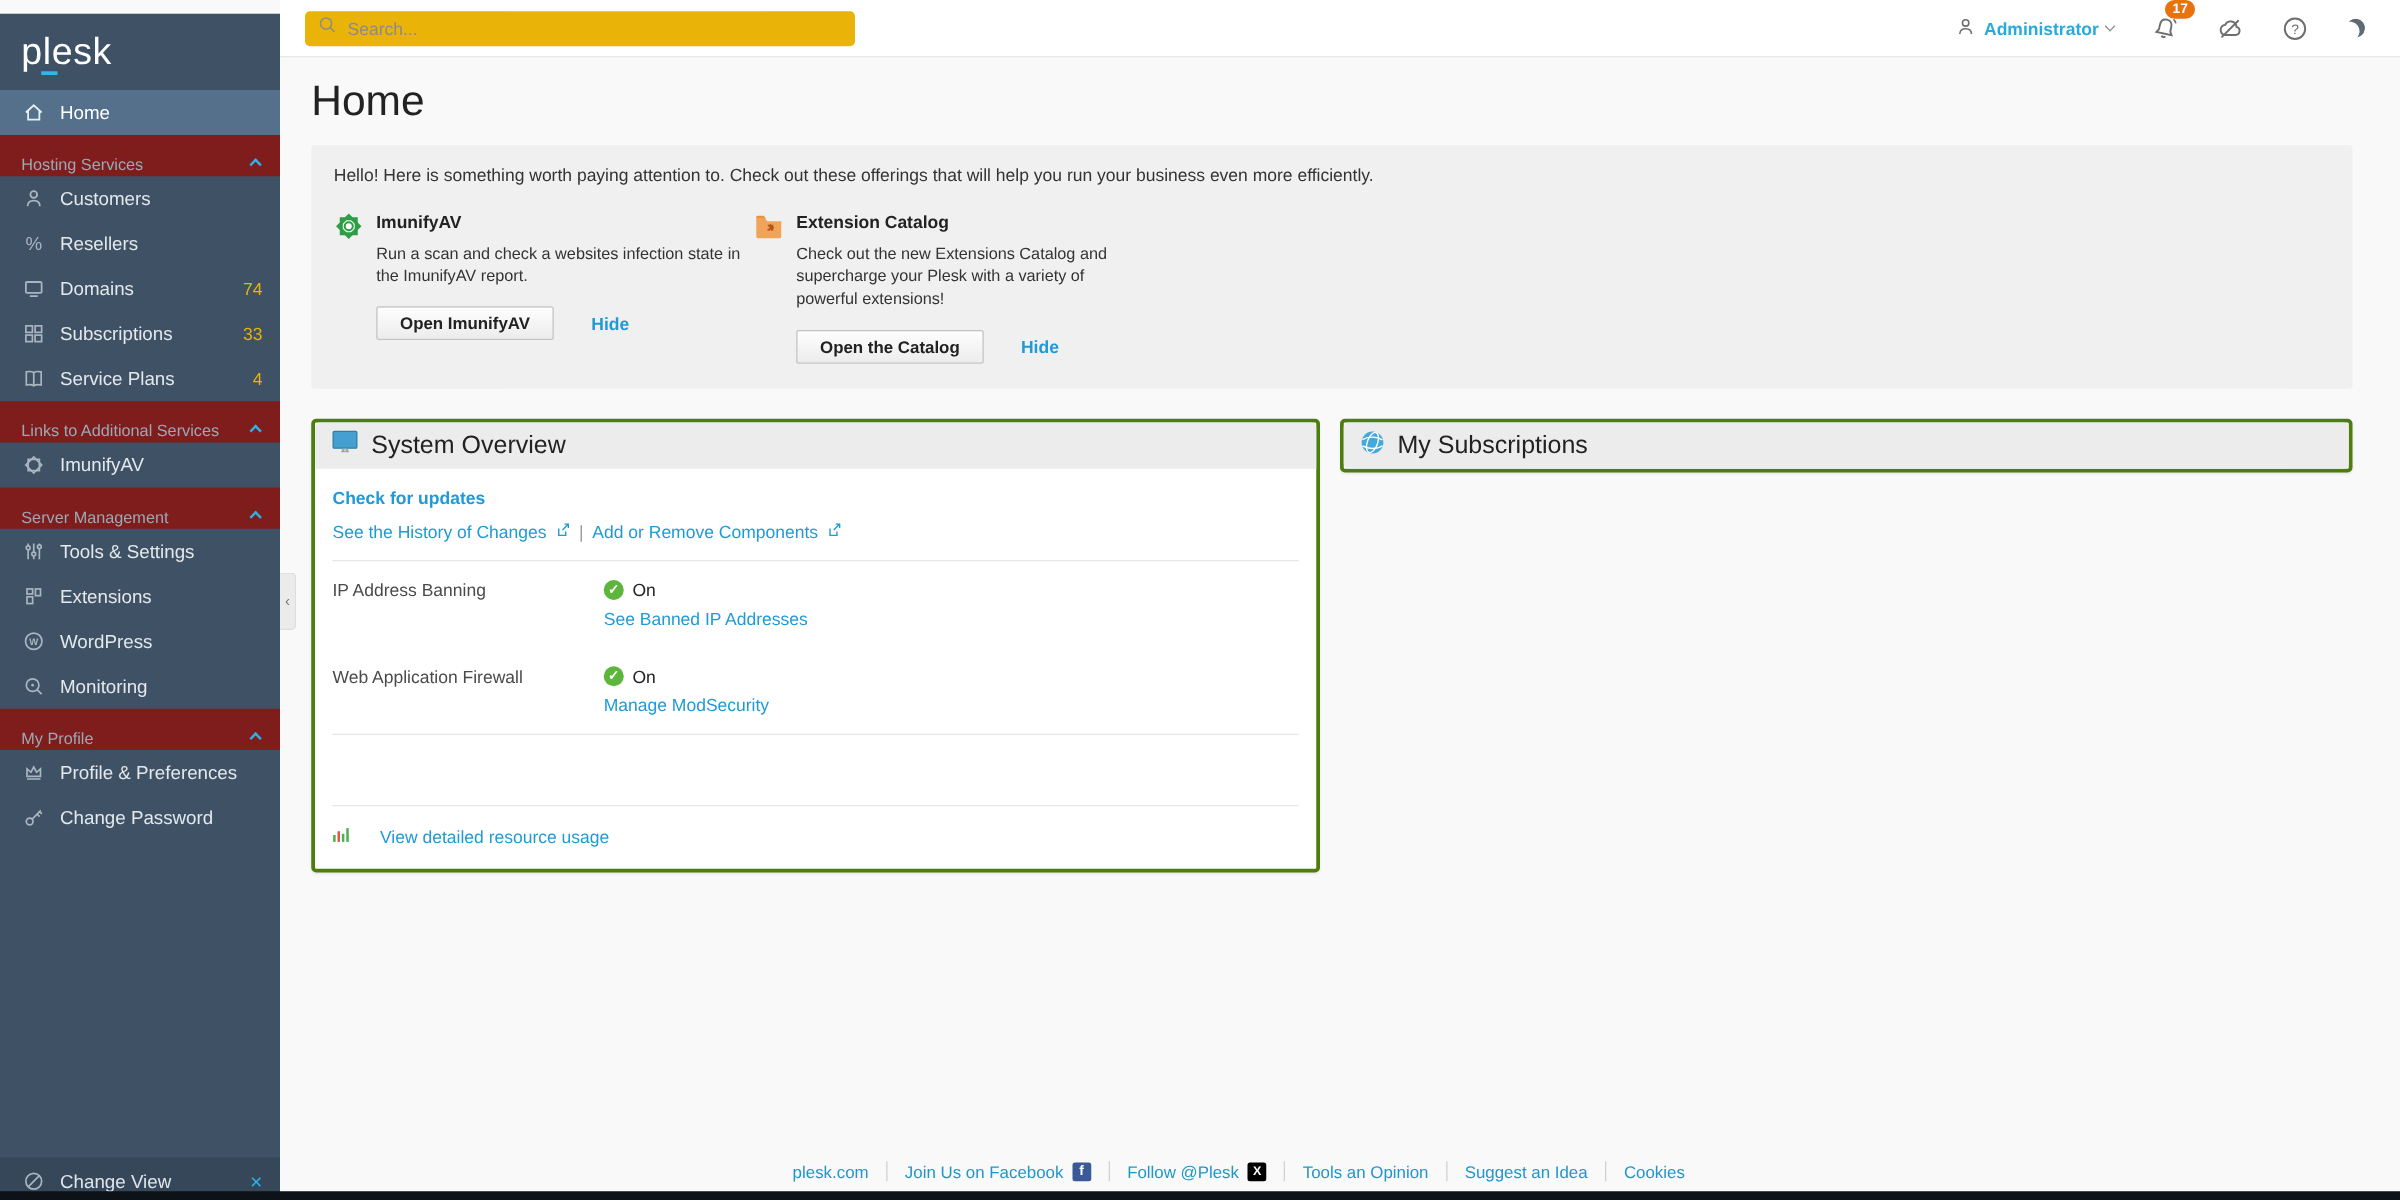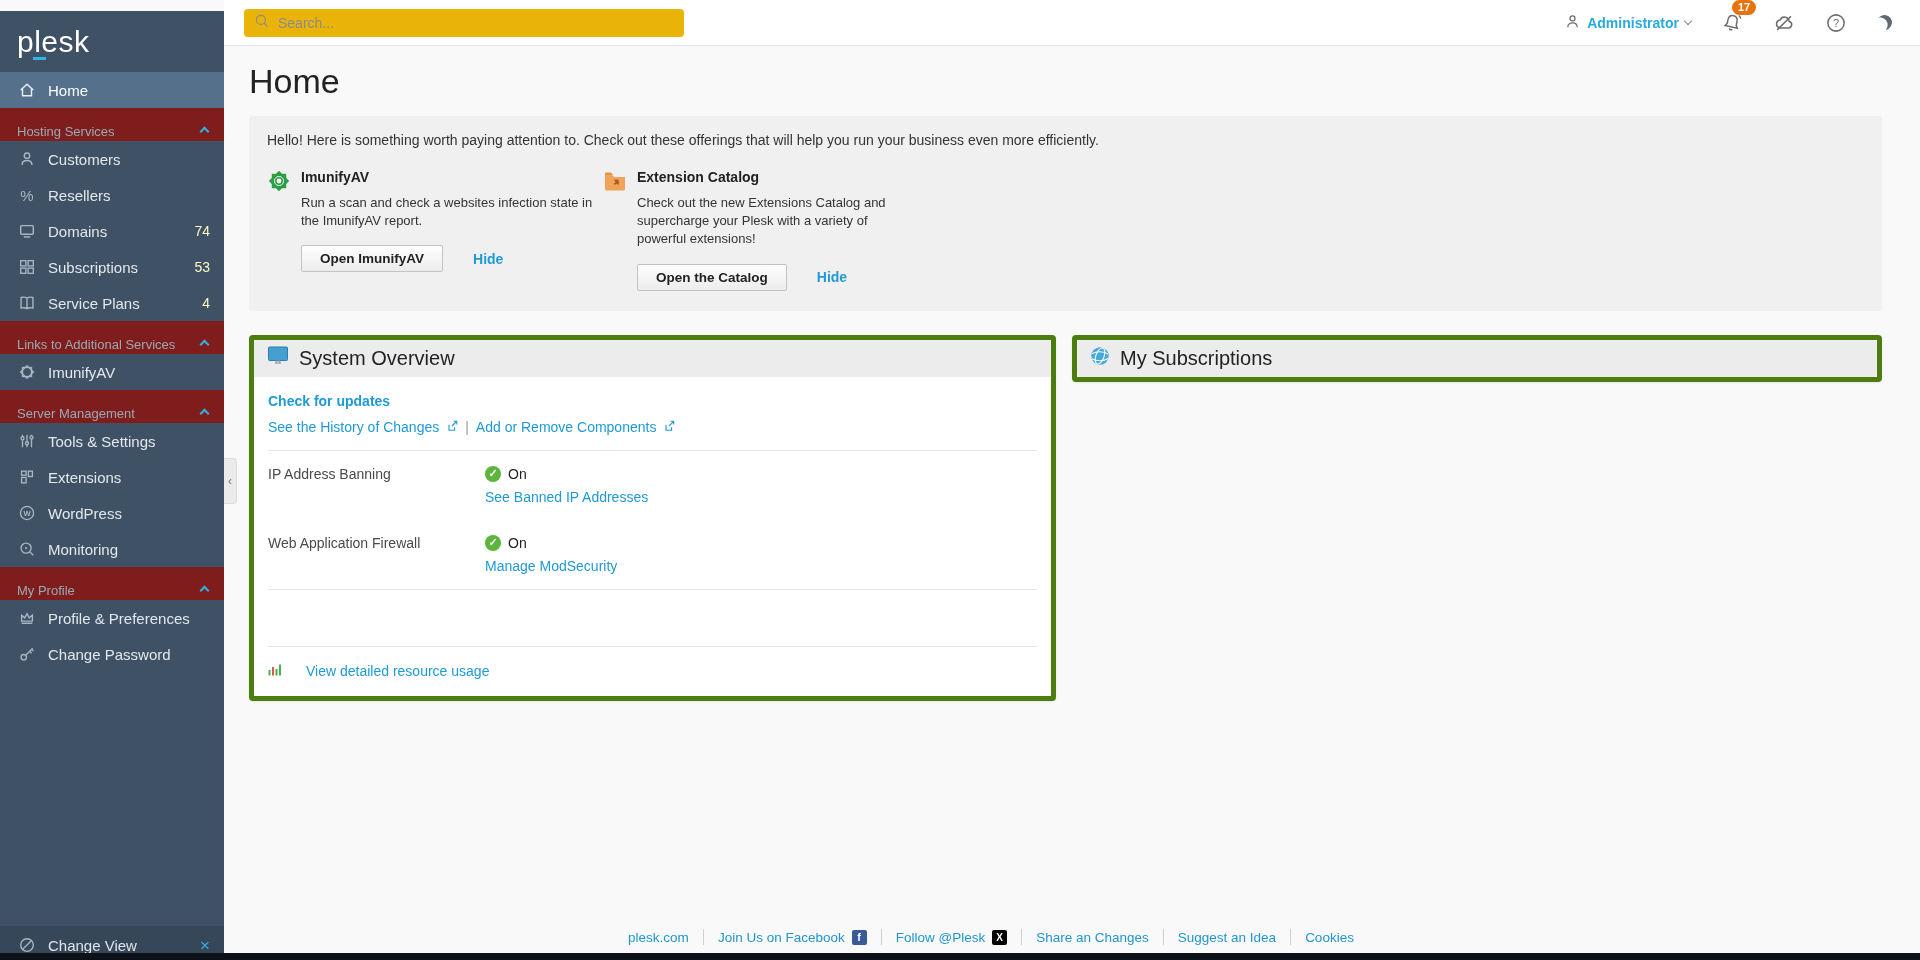--- a/index.html
+++ b/index.html
@@ -7,21 +7,21 @@
   body { font-family:"Liberation Sans", sans-serif; background:#f9f9f9; overflow:hidden; position:relative; }
 
   
   .sidebar { position:absolute; left:0; top:11px; width:224px; height:960px; background:#3f5164; z-index:2; }
   .logo { height:61px; display:flex; align-items:center; padding-left:17px; position:relative; }
   .logo-text { color:#fff; font-size:30px; font-weight:400; letter-spacing:.5px; }
   .logo-underline { position:absolute; left:33px; top:46px; width:13px; height:3px; background:#2fb6ea; }
   .nav-item { height:36px; display:flex; align-items:center; padding:0 14px 0 17px; font-size:15px; color:#e3e8ec; cursor:pointer; }
   .nav-item.active { background:#54708b; color:#fff; }
   .nicon { width:20px; height:20px; margin-right:11px; display:flex; align-items:center; justify-content:center; color:#a8b6c2; flex:0 0 20px; font-size:15px; }
-  .nav-count { margin-left:auto; color:#fef9c3; font-size:14px; }
+  .nav-count { margin-left:auto; color:#eab308; font-size:14px; }
   .nav-section { height:33px; background:#7f1d1d; color:#9aa9b6; font-size:13px; display:flex; align-items:flex-start; padding:16px 16px 0 17px; cursor:pointer; }
   .chev-up { width:7px; height:7px; border-top:2px solid #2fb1e5; border-right:2px solid #2fb1e5; transform:rotate(-45deg); margin-left:auto; margin-top:4px; }
   .change-view { position:absolute; left:0; right:0; bottom:7px; height:38px; background:#36475a; display:flex; align-items:center; padding:0 14px 0 17px; font-size:15px; color:#dfe5ea; cursor:pointer; }
   .cv-close { margin-left:auto; color:#2fb1e5; font-size:17px; cursor:pointer; line-height:1; }
   .collapse-handle { position:absolute; left:224px; top:458px; width:13px; height:46px; background:#ebebeb; border:1px solid #ddd; border-left:none; border-radius:0 4px 4px 0; display:flex; align-items:center; justify-content:center; color:#777; font-size:12px; z-index:3; cursor:pointer; }
 
   
   .topbar { position:absolute; left:224px; top:0; right:0; height:46px; background:#fff; border-bottom:1px solid #e4e4e4; display:flex; align-items:center; z-index:1; }
   .search-box { margin-left:20px; width:440px; height:28px; background:#eab308; border-radius:4px; display:flex; align-items:center; padding:0 10px; }
   .search-box input { border:none; background:transparent; outline:none; font-size:14px; color:#555; width:100%; margin-left:8px; font-family:"Liberation Sans",sans-serif; }
@@ -44,21 +44,21 @@
   .offer-icon { width:24px; height:24px; margin-right:10px; flex:0 0 24px; }
   .offer-title { font-weight:700; font-size:14px; color:#222; margin-bottom:9px; }
   .offer-desc { font-size:13px; color:#333; line-height:1.4; }
   .desc-1 { max-width:300px; }
   .desc-2 { max-width:260px; }
   .offer-actions { margin-top:15px; display:flex; align-items:center; gap:30px; }
   .btn { background:linear-gradient(#fefefe,#ececec); border:1px solid #c3c3c3; border-radius:2px; padding:5px 18px; font-size:13.5px; color:#222; cursor:pointer; font-weight:700; font-family:"Liberation Sans",sans-serif; }
   .hide-link { color:#1f9ad6; font-weight:700; font-size:14px; text-decoration:none; cursor:pointer; }
 
   .panels { display:flex; margin:24px 38px 0 25px; gap:16px; align-items:flex-start; }
-  .card { background:#fff; border:5px solid #4d7c0f; border-radius:4px; box-shadow:0 1px 2px rgba(0,0,0,.08); }
+  .card { background:#fff; border:3px solid #4d7c0f; border-radius:4px; box-shadow:0 1px 2px rgba(0,0,0,.08); }
   .card-so { width:807px; }
   .card-subs { width:810px; }
   .card-header { background:#ececec; border-radius:4px 4px 0 0; height:37px; display:flex; align-items:center; padding:0 12px; gap:9px; }
   .card-subs .card-header { border-radius:4px; }
   .card-title { font-size:20px; color:#222; font-weight:400; }
   .card-body { padding:15px 14px 16px; }
   a.link { color:#1f9ad6; font-size:14px; text-decoration:none; cursor:pointer; }
   .link-bold { font-weight:700; }
   .updates-links { margin-top:9px; font-size:14px; display:flex; align-items:center; gap:7px; }
   .pipe { color:#9b9b9b; }
@@ -134,21 +134,21 @@
       <svg width="18" height="18" viewBox="0 0 20 20">
           <g fill="none" stroke="#a8b6c2" stroke-width="1.5">
             <rect x="3" y="3" width="5.8" height="5.8"></rect>
             <rect x="11.2" y="3" width="5.8" height="5.8"></rect>
             <rect x="3" y="11.2" width="5.8" height="5.8"></rect>
             <rect x="11.2" y="11.2" width="5.8" height="5.8"></rect>
           </g>
         </svg>
     </span>
     <span>Subscriptions</span>
-    <span class="nav-count">53</span>
+    <span class="nav-count">33</span>
   </div>
 
   <div class="nav-item">
     <span class="nicon">
       <svg width="18" height="18" viewBox="0 0 20 20">
           <path d="M10 4.6 C8.4 3.5 5.9 3.3 3.4 3.9 V15.6 C5.9 15 8.4 15.2 10 16.3 C11.6 15.2 14.1 15 16.6 15.6 V3.9 C14.1 3.3 11.6 3.5 10 4.6 Z M10 4.6 V16.1" fill="none" stroke="#a8b6c2" stroke-width="1.5"></path>
         </svg>
     </span>
     <span>Service Plans</span>
     <span class="nav-count">4</span>
@@ -465,21 +465,21 @@
       <span>Join Us on Facebook</span>
       <span class="fb-badge">f</span>
     </a>
   <span class="fsep"></span>
   <a>
       <span>Follow @Plesk</span>
       <span class="x-badge">X</span>
     </a>
   <span class="fsep"></span>
   <a>
-      <span>Share an Changes</span>
+      <span>Tools an Opinion</span>
     </a>
   <span class="fsep"></span>
   <a>
       <span>Suggest an Idea</span>
     </a>
   <span class="fsep"></span>
   <a>
       <span>Cookies</span>
     </a>
 </div>

